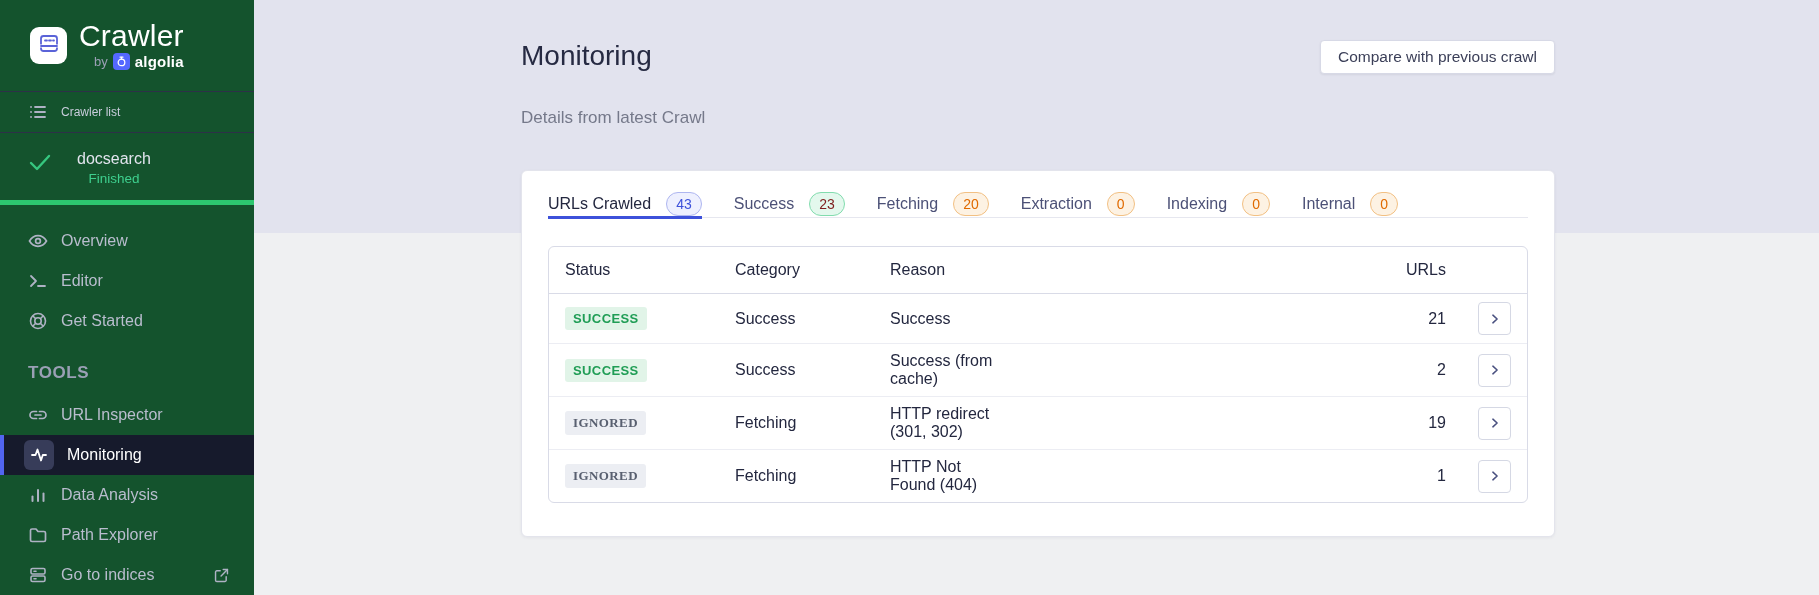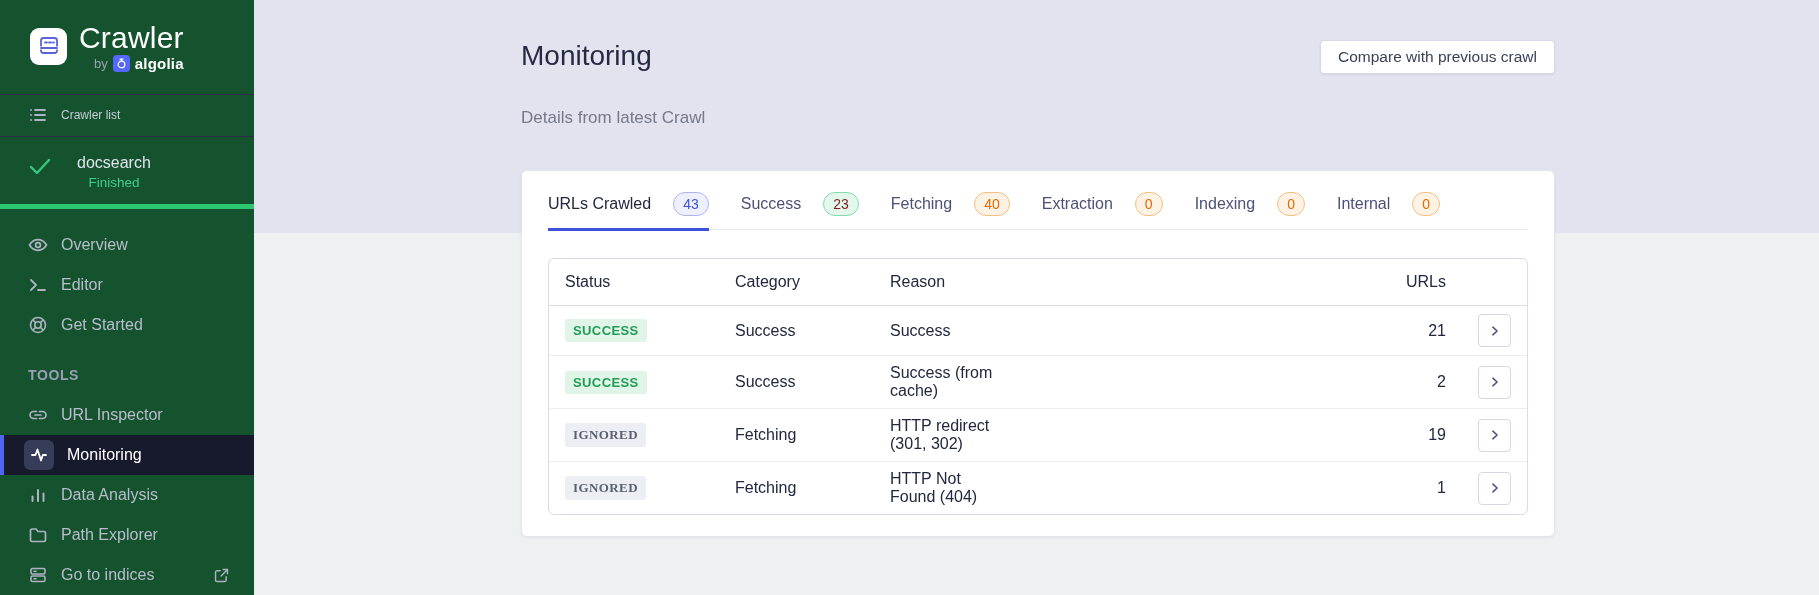--- a/index.html
+++ b/index.html
@@ -25,35 +25,35 @@
   .crawl-name { color:#e2e4ee; font-size:16px; }
   .crawl-state { color:#3ecf8e; font-size:13.5px; }
   .progress-bar { height:5px; width:100%; background:#2dc76f; }
 
   .nav { padding-top:16px; display:flex; flex-direction:column; }
   .nav-item { height:40px; display:flex; align-items:center; gap:13px; padding-left:28px; cursor:pointer; color:#b9bdce; }
   .nav-item .ico { width:20px; height:20px; display:flex; align-items:center; justify-content:center; }
   .nav-item span.lbl { font-size:16px; }
   .nav-item.active { background:#161a2c; border-left:4px solid #5265f0; padding-left:20px; color:#ffffff; }
   .icon-chip { width:30px; height:30px; background:#373c59; border-radius:6px; display:flex; align-items:center; justify-content:center; }
-  .tools-title { padding:22px 0 12px 28px; font-size:14px; font-weight:700; letter-spacing:0.6px; color:#9aa0b5; }
+  .tools-title { padding:22px 0 12px 28px; font-size:17px; font-weight:700; letter-spacing:0.6px; color:#9aa0b5; }
   .ext { margin-left:auto; margin-right:24px; display:flex; }
 
   
   .main { position:relative; flex:1; height:595px; }
   .header-band { height:233px; background:#e2e3ee; padding:40px 264px 0 267px; }
   .title-row { display:flex; align-items:flex-start; justify-content:space-between; }
   .page-title { font-size:28px; font-weight:400; color:#262a42; line-height:32px; }
   .compare-btn { height:34px; padding:0 17px; background:#ffffff; border:1px solid #d7d9e6; border-radius:4px; font-size:15.5px; color:#3b3f58; font-family:"Liberation Sans", sans-serif; cursor:pointer; box-shadow:0 1px 2px rgba(35,40,70,0.08); }
   .subtitle { margin-top:34px; font-size:17px; color:#75798a; }
 
   .card { position:absolute; left:267px; top:170px; width:1034px; height:367px; background:#ffffff; border-radius:6px; border:1px solid #e3e4ec; box-shadow:0 1px 3px rgba(30,35,60,0.06); padding:21px 26px 0 26px; }
 
   .tabs { display:flex; gap:32px; border-bottom:1px solid #e6e7ef; }
-  .tab { display:flex; align-items:center; gap:22px; padding-bottom:12px; cursor:pointer; border-bottom:3px solid transparent; margin-bottom:-2px; }
+  .tab { display:flex; align-items:center; gap:15px; padding-bottom:0; cursor:pointer; border-bottom:3px solid transparent; margin-bottom:-2px; }
   .tab .tlabel { font-size:16px; color:#4c5177; }
   .tab.active { border-bottom-color:#3d51da; }
   .tab.active .tlabel { color:#23273f; }
   .pill { font-size:14px; line-height:14px; padding:4px 9px; border-radius:12px; border:1px solid; }
   .pill-blue   { background:#eef0fe; border-color:#aeb6f0; color:#3d51da; }
   .pill-green  { background:#e3f8ed; border-color:#82dcae; color:#7f1d1d; }
   .pill-orange { background:#fdf2e3; border-color:#f2c083; color:#e06a00; }
 
   .tbl-wrap { margin-top:28px; border:1px solid #d9dbe7; border-radius:6px; overflow:hidden; }
   table { width:100%; border-collapse:collapse; font-size:16px; color:#23273f; }
@@ -232,21 +232,21 @@
       <div class="tab active">
         <span class="tlabel">URLs Crawled</span>
         <span class="pill pill-blue">43</span>
       </div>
       <div class="tab">
         <span class="tlabel">Success</span>
         <span class="pill pill-green">23</span>
       </div>
       <div class="tab">
         <span class="tlabel">Fetching</span>
-        <span class="pill pill-orange">40</span>
+        <span class="pill pill-orange">20</span>
       </div>
       <div class="tab">
         <span class="tlabel">Extraction</span>
         <span class="pill pill-orange">0</span>
       </div>
       <div class="tab">
         <span class="tlabel">Indexing</span>
         <span class="pill pill-orange">0</span>
       </div>
       <div class="tab">

